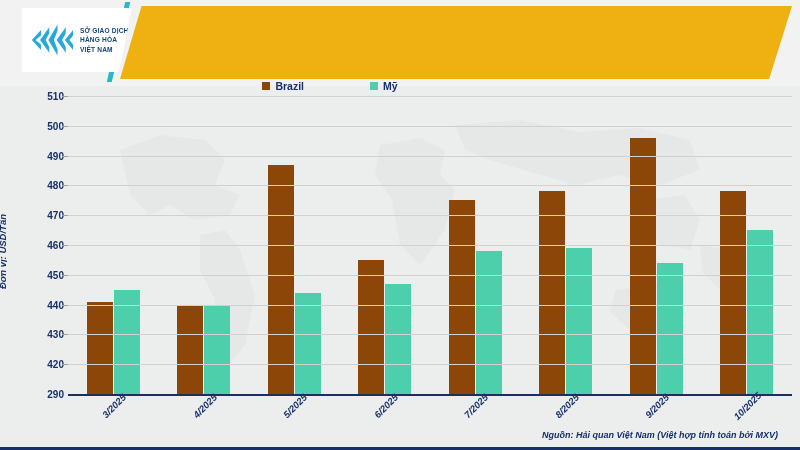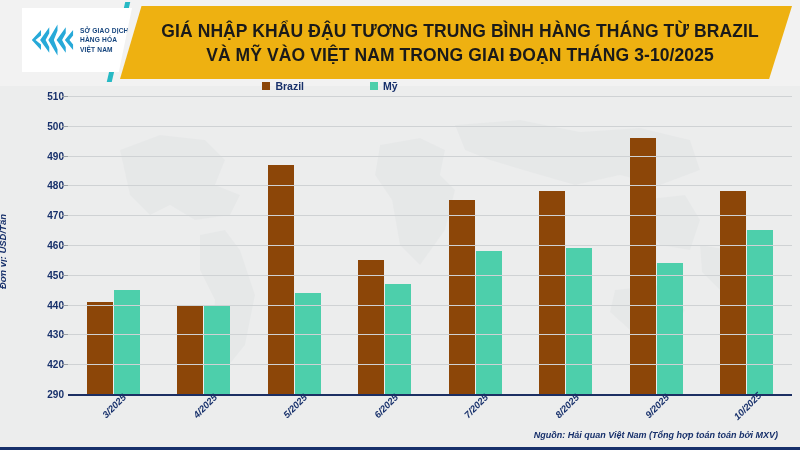--- a/index.html
+++ b/index.html
@@ -187,21 +187,20 @@
         <path d="M78 48 L96 26 L96 38 L88 48 L96 58 L96 70 Z"></path>
       </g>
     </svg>
     <div class="logo-text">
       <div>SỞ GIAO DỊCH</div>
       <div>HÀNG HÓA</div>
       <div>VIỆT NAM</div>
     </div>
   </div>
 
-  <div class="banner-title">GIÁ NHẬP KHẨU ĐẬU TƯƠNG TRUNG BÌNH HÀNG THÁNG TỪ BRAZIL VÀ MỸ VÀO VIỆT NAM TRONG GIAI ĐOẠN THÁNG 3-10/2025</div>
 </div>
 
 <div class="legend">
   <div class="legend-item">
     <span class="legend-swatch" style="background:#8c4608"></span>
     <span class="legend-label">Brazil</span>
   </div>
   <div class="legend-item">
     <span class="legend-swatch" style="background:#4dcfab"></span>
     <span class="legend-label">Mỹ</span>
@@ -312,14 +311,14 @@
       <div class="xlabel">8/2025</div>
     </div>
     <div class="xcell">
       <div class="xlabel">9/2025</div>
     </div>
     <div class="xcell">
       <div class="xlabel">10/2025</div>
     </div>
   </div>
 
-<div class="source">Nguồn: Hải quan Việt Nam (Tổng hợp toán toán bởi MXV)</div>
+<div class="source">Nguồn: Hải quan Việt Nam (Việt hợp tính toán bởi MXV)</div>
 <div class="bottom-rule"></div>
 
 </body></html>

